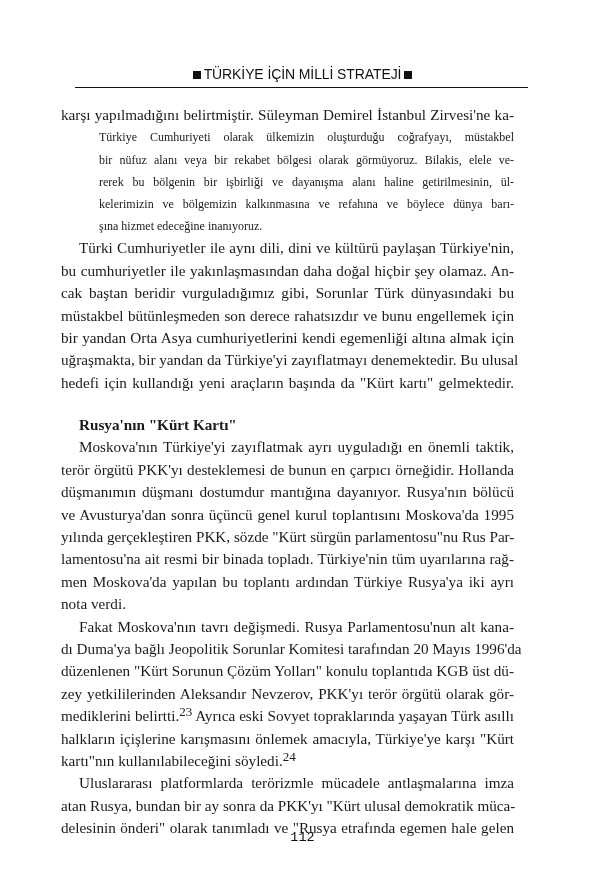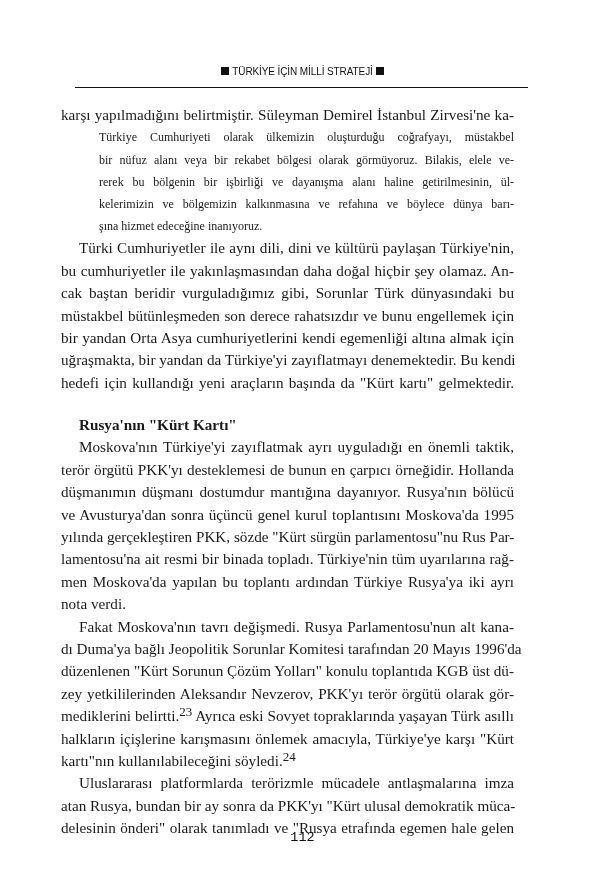--- a/index.html
+++ b/index.html
@@ -1,19 +1,19 @@
 <!DOCTYPE html>
 <html><head>
 <meta charset="utf-8">
 <style>
   html, body { margin: 0; padding: 0; background: #ffffff; }
   body { width: 605px; height: 888px; position: relative; overflow: hidden;
          font-family: "Liberation Serif", "DejaVu Serif", serif; color: #1a1a1a; }
   .running-head { position: absolute; top: 66px; left: 0; width: 605px; text-align: center;
-         font-family: "Liberation Sans", "DejaVu Sans", sans-serif; font-size: 10px; letter-spacing: -0.1px; color: #111; }
+         font-family: "Liberation Sans", "DejaVu Sans", sans-serif; font-size: 14px; letter-spacing: -0.1px; color: #111; }
   .running-head .sq { display: inline-block; width: 8px; height: 8px; background: #111; vertical-align: -0px; margin: 0 3px; }
   .rule { position: absolute; top: 87px; left: 75px; width: 453px; height: 1.4px; background: #111; }
   .text { position: absolute; left: 61px; width: 453px; top: 104px; }
   .line { display: block; height: 22.4px; line-height: 22.4px; font-size: 15.2px; white-space: nowrap;
           text-align: justify; text-align-last: justify; }
   .line.last { text-align-last: left; }
   .line.indent { padding-left: 18px; }
   .quote { padding-left: 38px; }
   .quote .line { font-size: 12px; height: 22.2px; line-height: 22.2px; }
   .heading { font-weight: bold; padding-left: 18px; text-align-last: left; }
@@ -42,21 +42,21 @@
     <span class="line">kelerimizin ve bölgemizin kalkınmasına ve refahına ve böylece dünya barı-</span>
     <span class="line last">şına hizmet edeceğine inanıyoruz.</span>
   </div>
 
   <div>
     <span class="line indent">Türki Cumhuriyetler ile aynı dili, dini ve kültürü paylaşan Türkiye'nin,</span>
     <span class="line">bu cumhuriyetler ile yakınlaşmasından daha doğal hiçbir şey olamaz. An-</span>
     <span class="line">cak baştan beridir vurguladığımız gibi, Sorunlar Türk dünyasındaki bu</span>
     <span class="line">müstakbel bütünleşmeden son derece rahatsızdır ve bunu engellemek için</span>
     <span class="line">bir yandan Orta Asya cumhuriyetlerini kendi egemenliği altına almak için</span>
-    <span class="line">uğraşmakta, bir yandan da Türkiye'yi zayıflatmayı denemektedir. Bu kendi</span>
+    <span class="line">uğraşmakta, bir yandan da Türkiye'yi zayıflatmayı denemektedir. Bu ulusal</span>
     <span class="line">hedefi için kullandığı yeni araçların başında da "Kürt kartı" gelmektedir.</span>
   </div>
 
   <div class="spacer"></div>
 
   <span class="line heading">Rusya'nın "Kürt Kartı"</span>
 
   <div>
     <span class="line indent">Moskova'nın Türkiye'yi zayıflatmak ayrı uyguladığı en önemli taktik,</span>
     <span class="line">terör örgütü PKK'yı desteklemesi de bunun en çarpıcı örneğidir. Hollanda</span>

